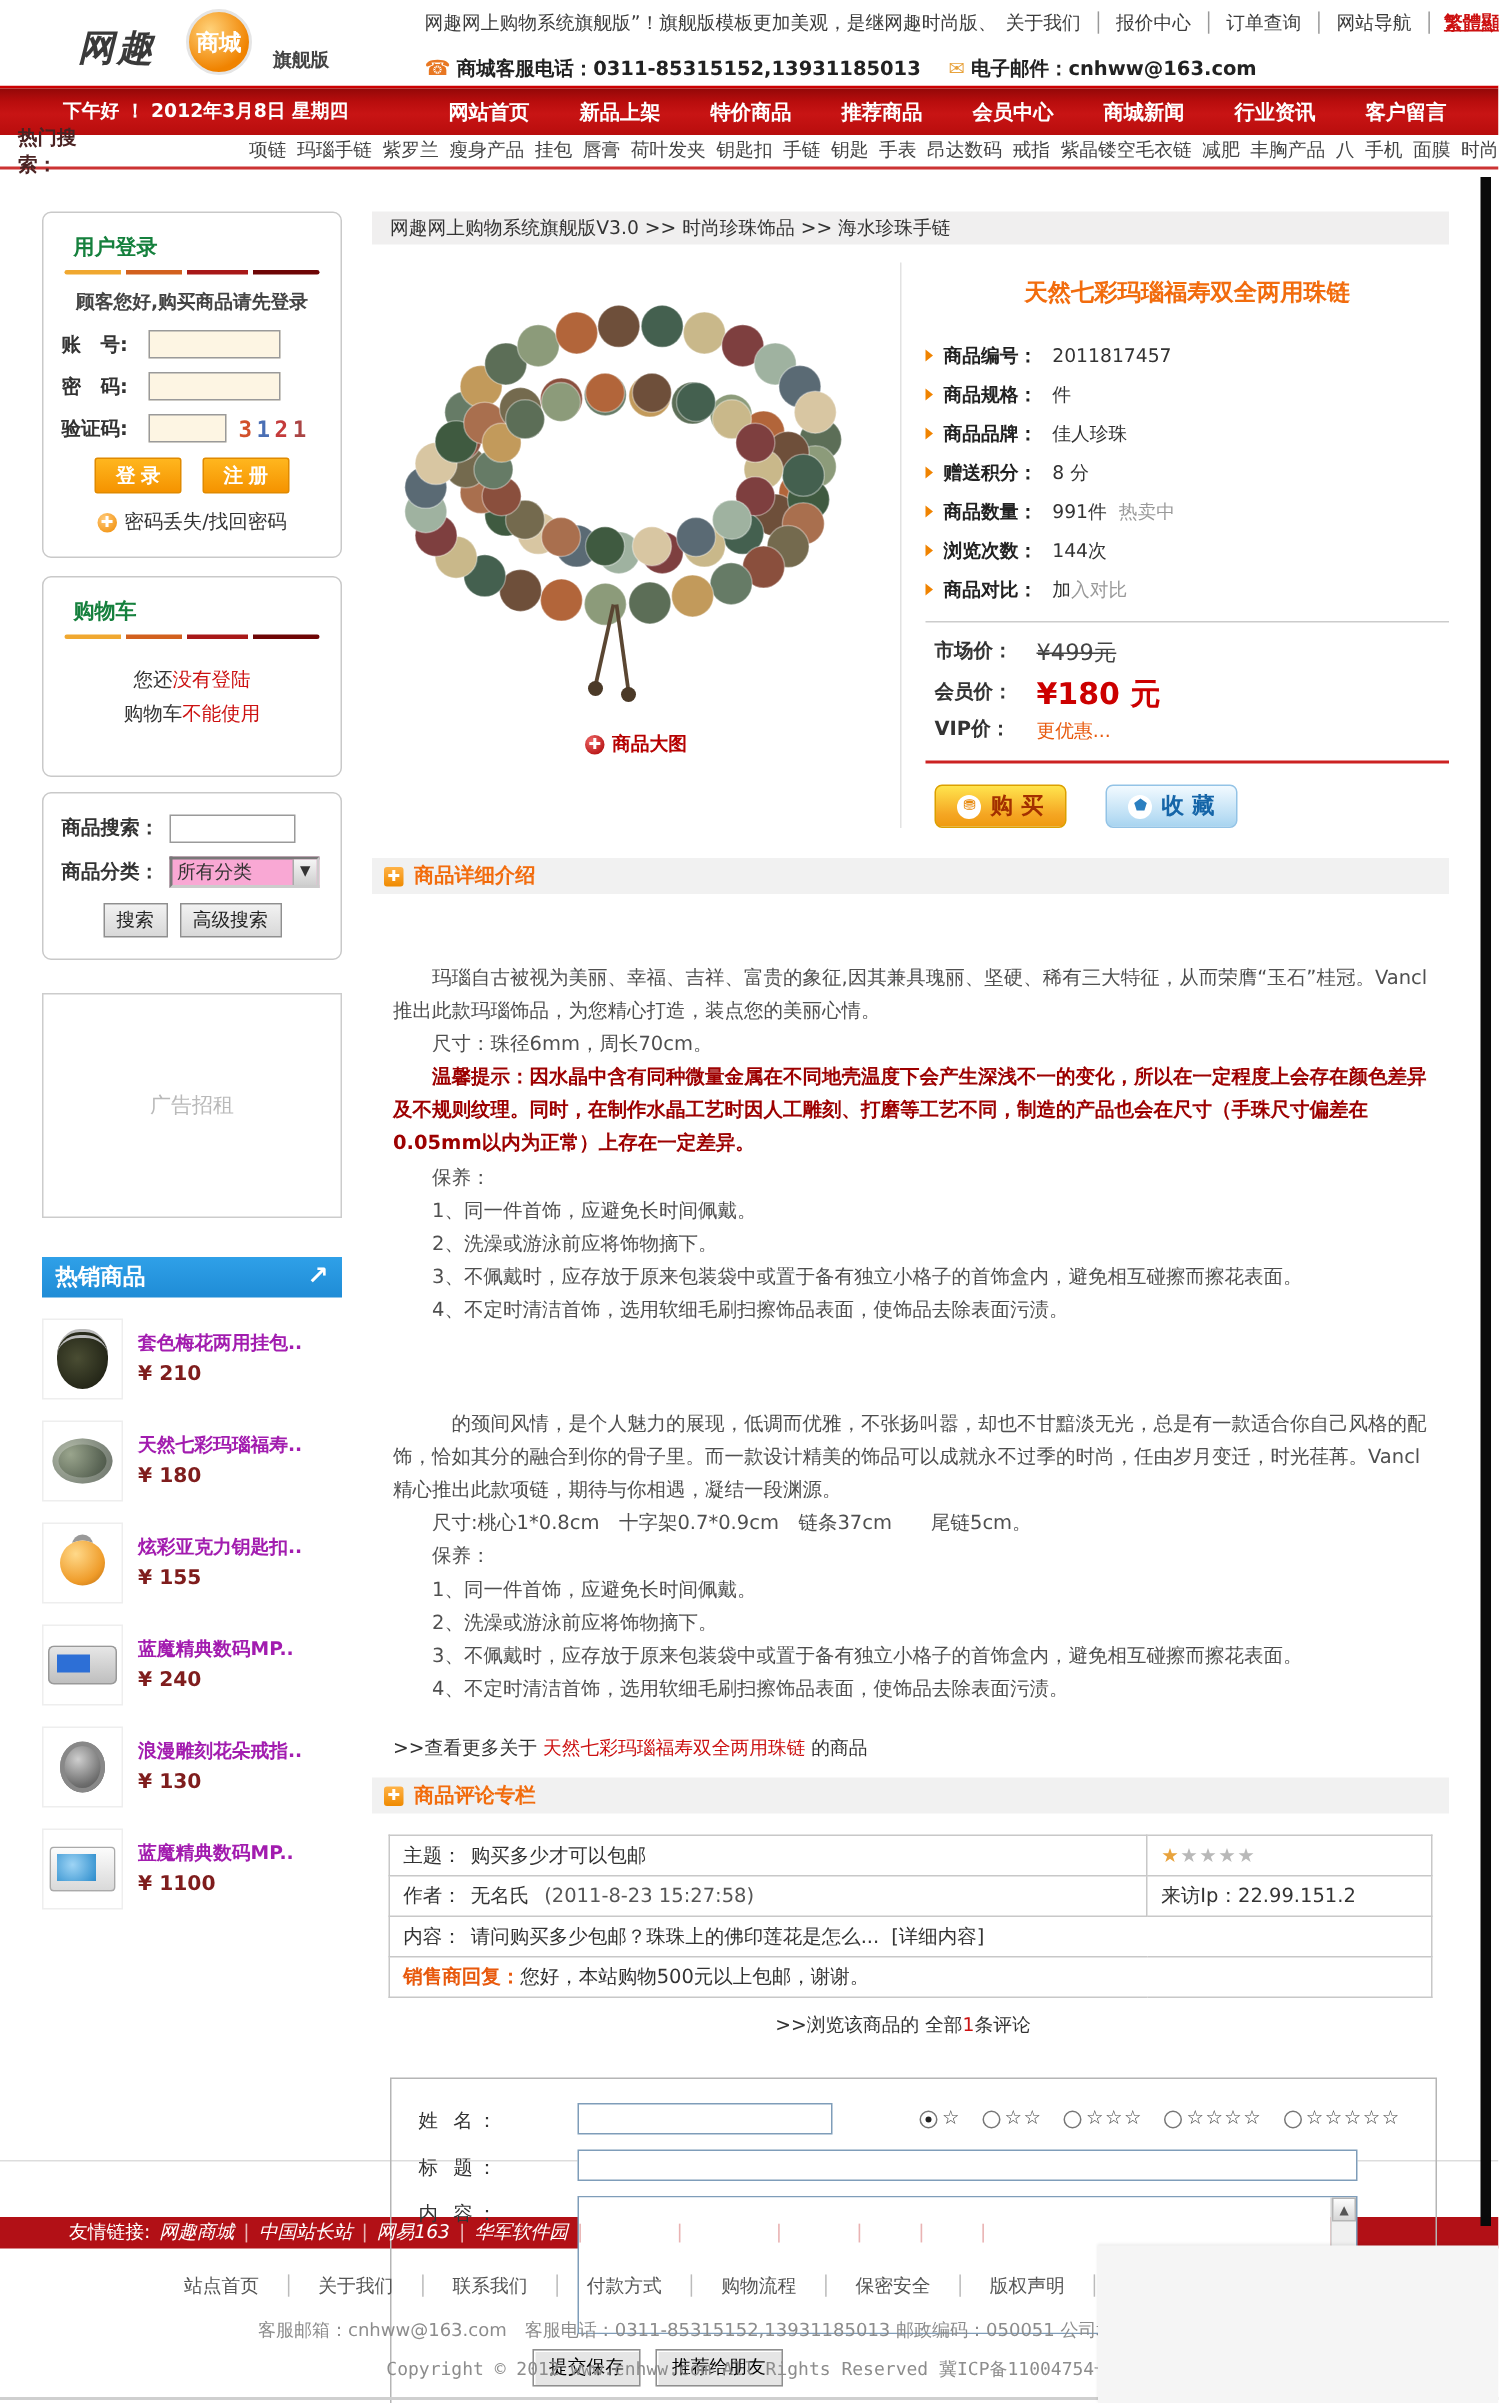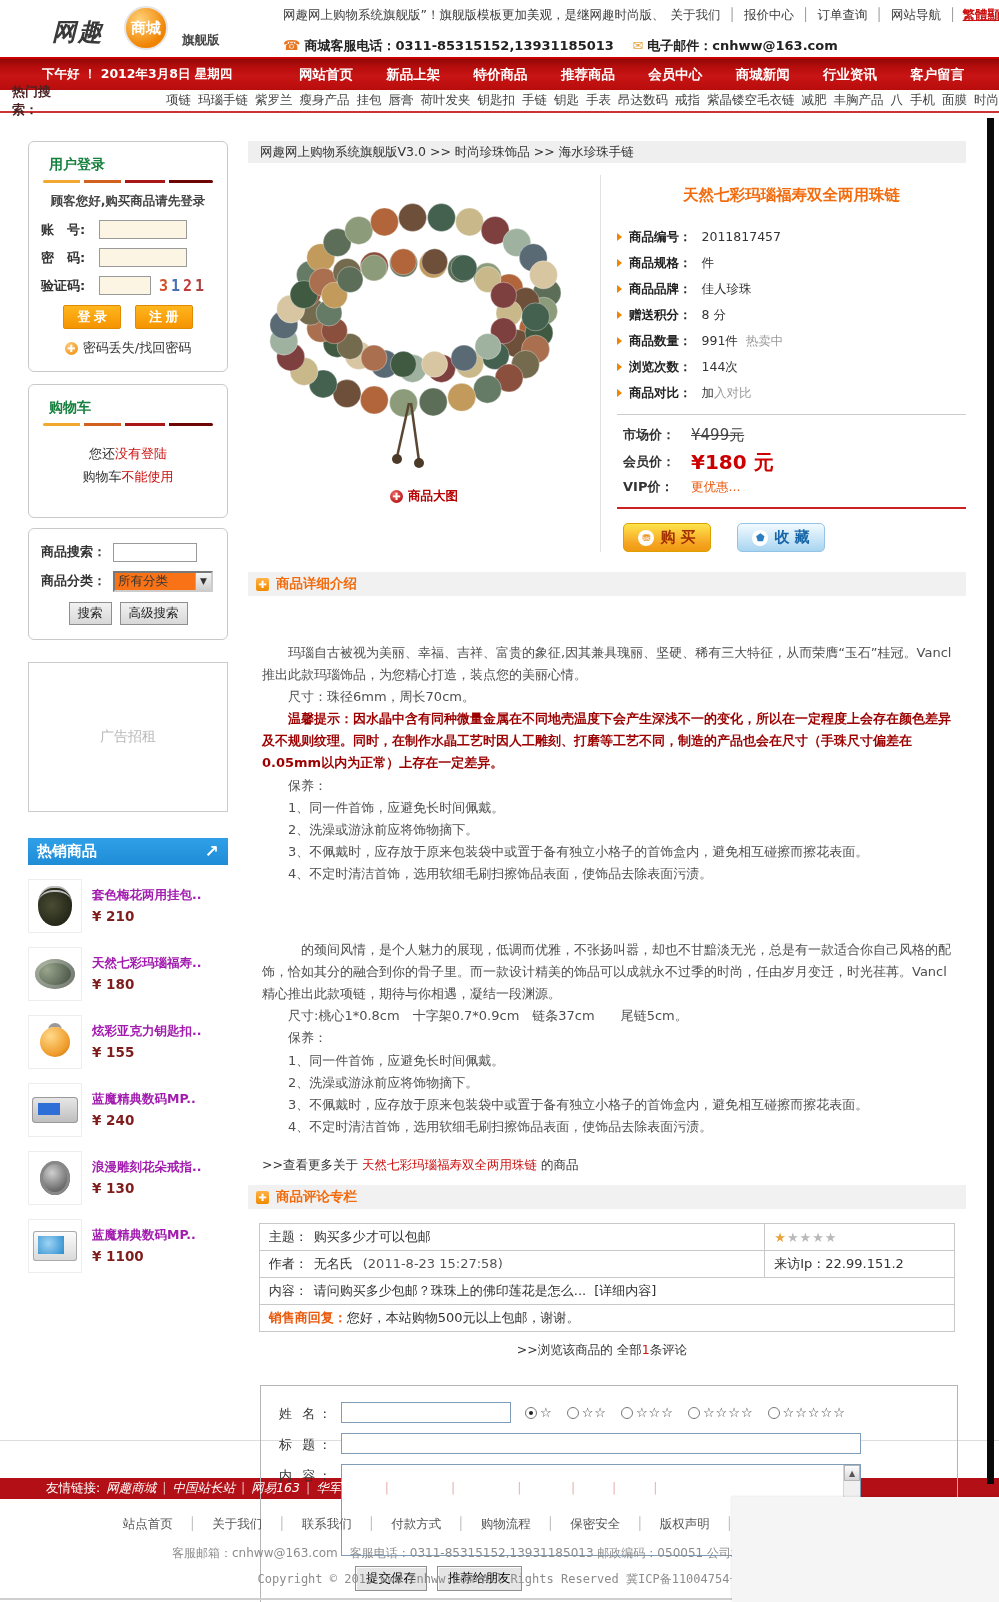--- a/index.html
+++ b/index.html
@@ -50,21 +50,21 @@
   .inp.captcha { width:52px; }
   .captcha-digits { font-weight:bold; font-size:15px; letter-spacing:3px; margin-left:8px; font-family:"DejaVu Sans Mono",monospace; }
   .btnrow { display:flex; justify-content:center; gap:14px; margin:10px 0 10px; }
   .obtn { background:linear-gradient(180deg,#ffb61e,#f59300); color:#fff; font-weight:bold; font-size:13px;
           border:1px solid #e08a00; border-radius:2px; padding:2px 13px; cursor:pointer; }
   .forgot { display:flex; align-items:center; justify-content:center; gap:5px; color:#333; font-size:13px; padding-bottom:4px; cursor:pointer;}
   .dot-ico { width:13px; height:13px; border-radius:50%; background:radial-gradient(circle at 35% 30%,#ffc979,#ef8a00); color:#fff; font-size:10px; line-height:13px; text-align:center; font-weight:bold; }
   .cart-lines { text-align:center; font-size:13px; color:#333; line-height:1.8; padding:6px 0 26px; }
   .red { color:#cc1111; }
   .searchbox .frow label { width:72px; }
-  .selectbox { width:100px; border:2px inset #ccc; height:21px; display:flex; align-items:flex-end; background:#f97316; cursor:pointer; }
+  .selectbox { width:100px; border:2px inset #ccc; height:21px; display:flex; align-items:flex-end; background:#f9a8d4; cursor:pointer; }
   .selectbox .txt { flex:1; padding-left:3px; font-size:12.5px; }
   .selectbox .arrow { width:16px; height:100%; background:linear-gradient(#f5f5f5,#cfcfcf); border-left:1px solid #aaa; text-align:center; font-size:9px; color:#333; line-height:17px;}
   .gbtn { background:linear-gradient(#f2f2f2,#d8d8d8); border:1px solid #8f8f8f; font-size:12.5px; padding:2px 8px; cursor:pointer; color:#222;}
   .adbox { border:1px solid #ccc; height:150px; margin-top:22px; display:flex; align-items:center; justify-content:center; color:#b9b9b9; font-size:14px; }
   .hotbar { margin-top:26px; background:linear-gradient(180deg,#2fa0e8,#1f8cd6); color:#fff; font-weight:bold; font-size:15px;
             height:27px; display:flex; align-items:center; padding:0 9px; justify-content:space-between; }
   .hotbar .arr { font-size:17px; font-weight:bold; }
   .hitem { display:flex; gap:10px; align-items:center; margin-top:14px; cursor:pointer; }
   .thumb { width:54px; height:54px; flex:none; border:1px solid #eee; background:#fff; display:flex; align-items:center; justify-content:center; }
   .hmeta { line-height:1.7; }
@@ -118,21 +118,21 @@
   .morelink .pname { color:#cc1111; cursor:pointer; }
   
   .ctable { width:97%; margin:14px auto 0; border-collapse:collapse; font-size:13px; }
   .ctable td { border:1px solid #c8c8c8; padding:4px 9px; }
   .ctable .rcol { width:190px; }
   .cstar { font-size:13px; color:#b9b9b9; margin-right:1px; }
   .cstar.filled { color:#e8a33d; }
   .reply-lbl { color:#e8590c; font-weight:bold; }
   .browse { text-align:center; margin:10px 10px 0 0; font-size:12.5px; color:#333; }
   .formbox { border:1px solid #b5b5b5; margin:26px 8px 0 12px; padding:16px 18px 14px; }
-  .formrow { display:flex; margin-bottom:10px; align-items:flex-start; }
+  .formrow { display:flex; margin-bottom:10px; align-items:flex-start;gap:44px; }
   .formrow .flbl { width:62px; font-size:13px; padding-top:3px; letter-spacing:3px; white-space:nowrap;}
   .name-inp { width:170px; height:21px; border:1px solid #7f9db9; }
   .title-inp { width:520px; height:21px; border:1px solid #7f9db9; }
   .rates { display:flex; align-items:center; gap:14px; margin-left:14px; padding-top:3px;}
   .rate-opt { display:flex; align-items:center; gap:3px; cursor:pointer; }
   .rdo { width:12px;height:12px;border-radius:50%;border:1px solid #777;background:#fff;position:relative;}
   .rdo.checked::after{content:"";position:absolute;left:3px;top:3px;width:4px;height:4px;border-radius:50%;background:#222;}
   .stars { font-size:13px; letter-spacing:1px; color:#444; }
   .ta-wrap { width:520px; height:92px; border:1px solid #7f9db9; display:flex; }
   .ta-wrap textarea { flex:1; border:none; resize:none; outline:none; font-family:inherit; }

